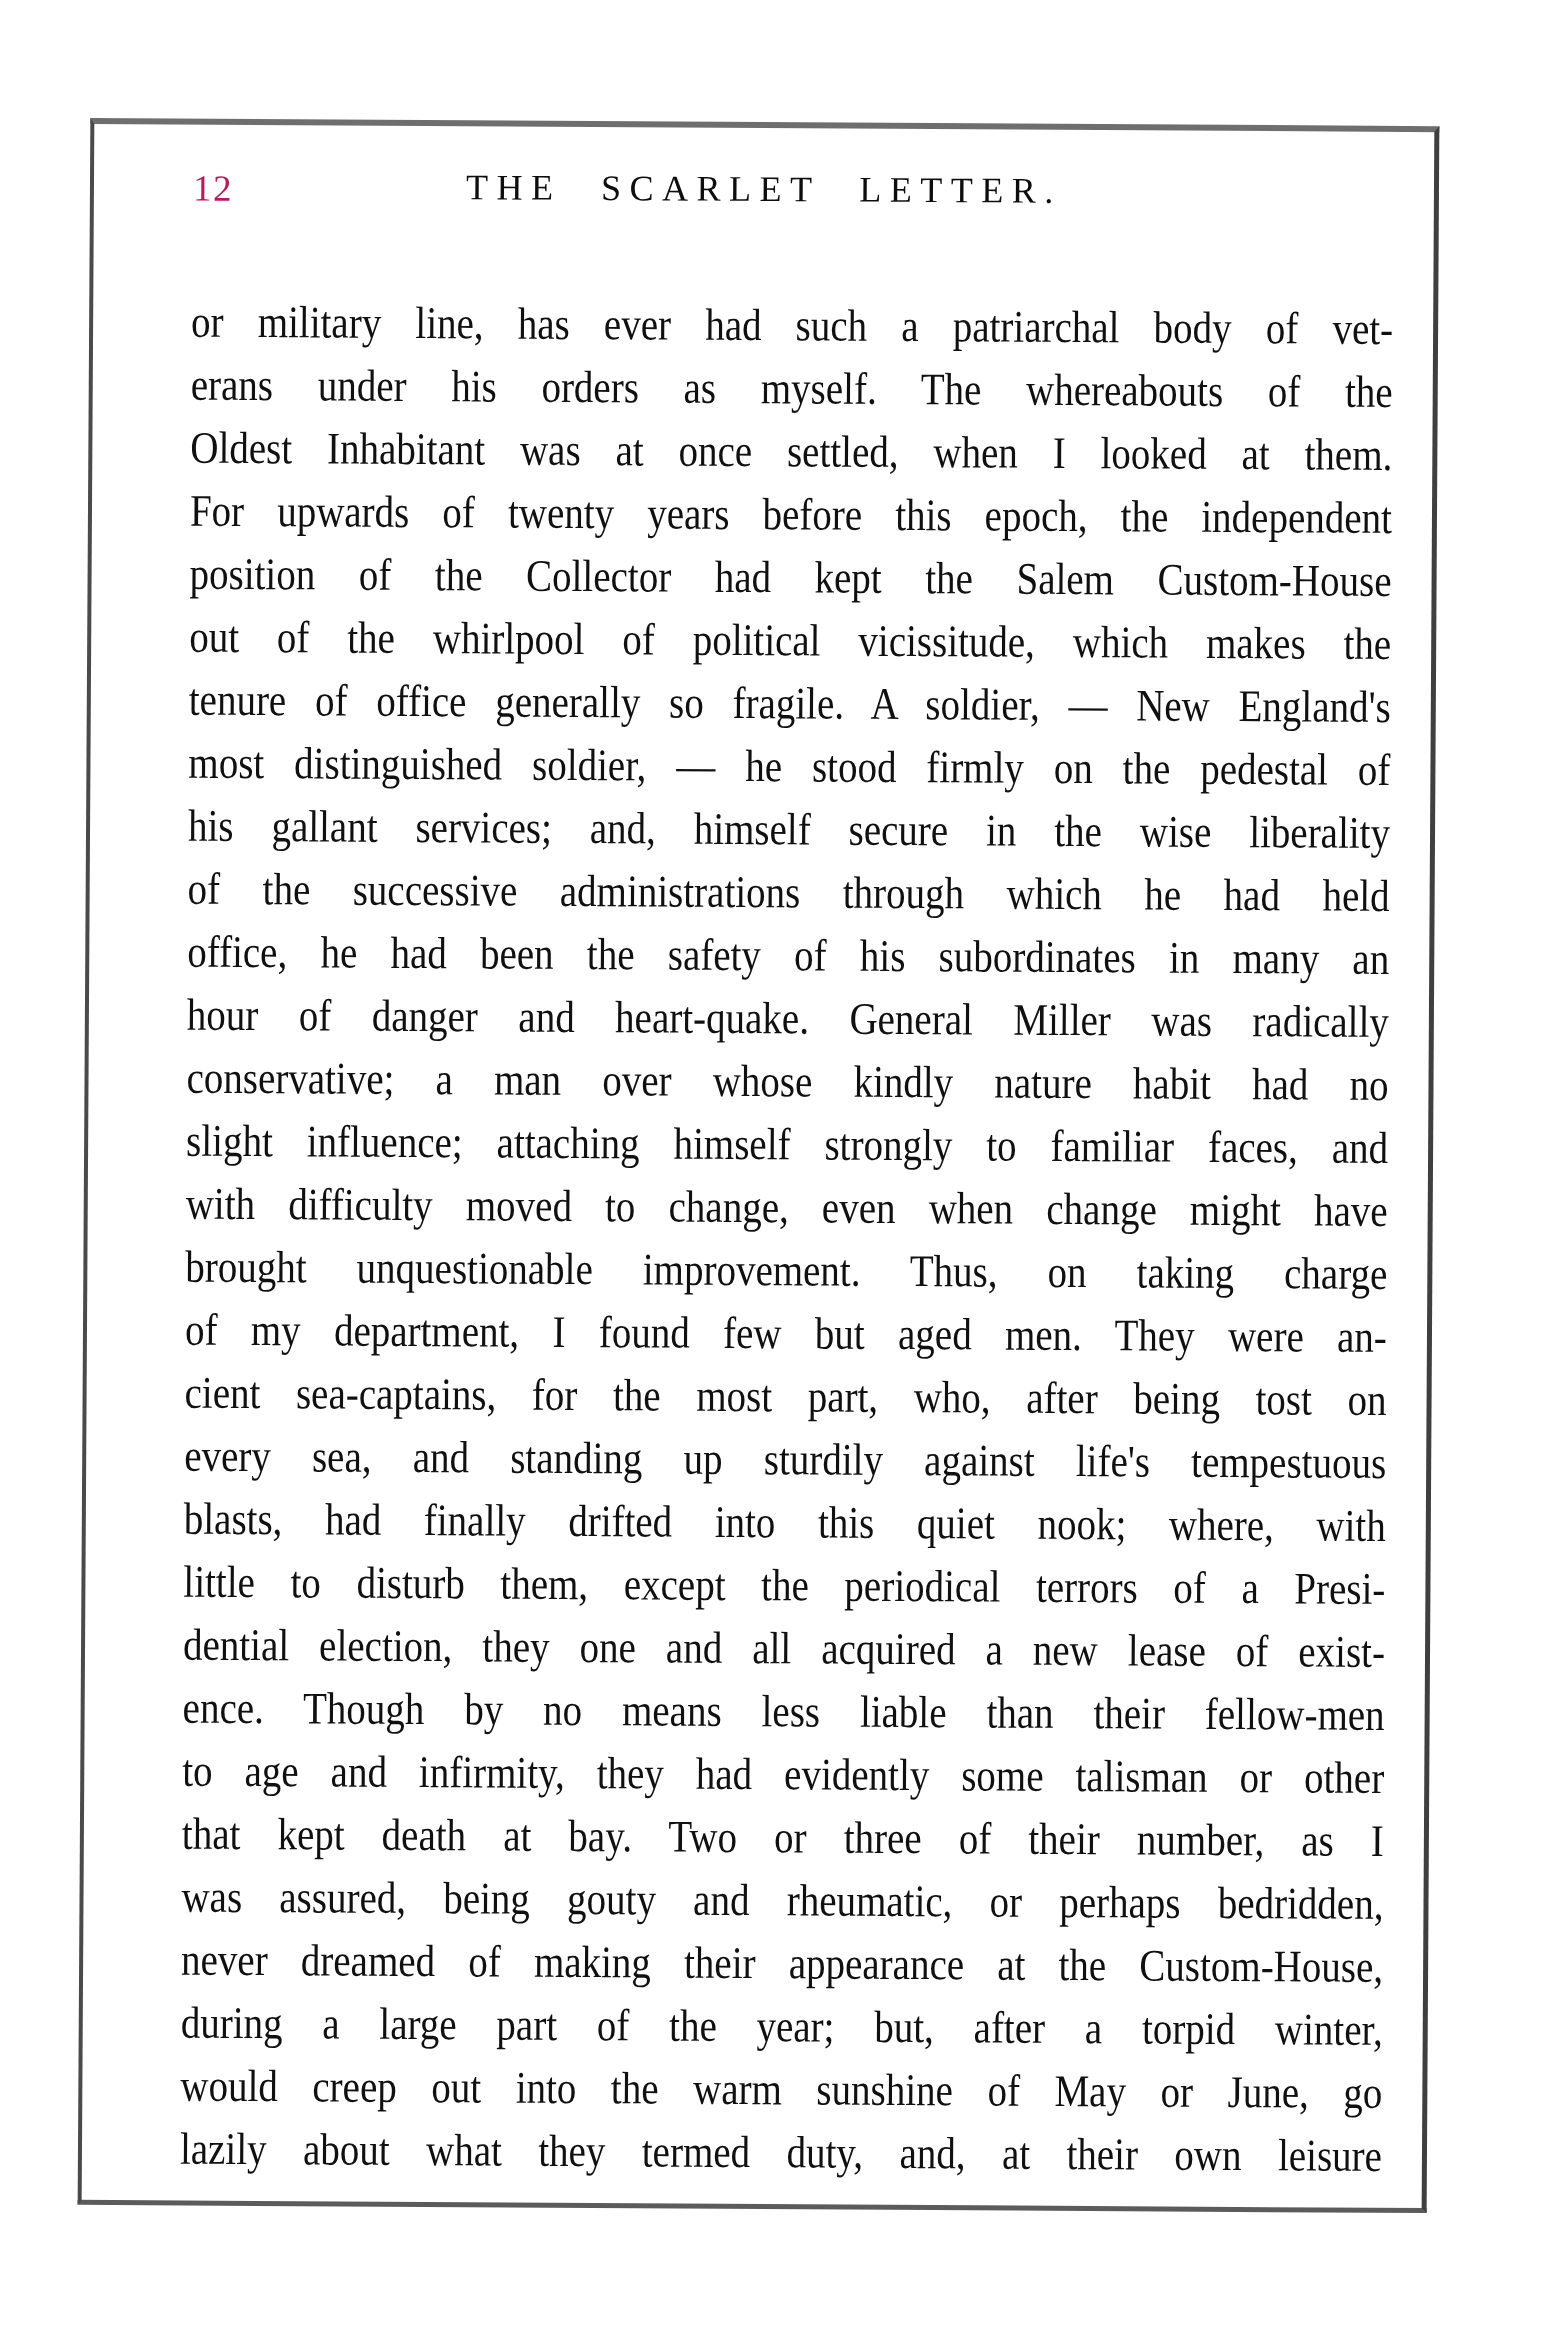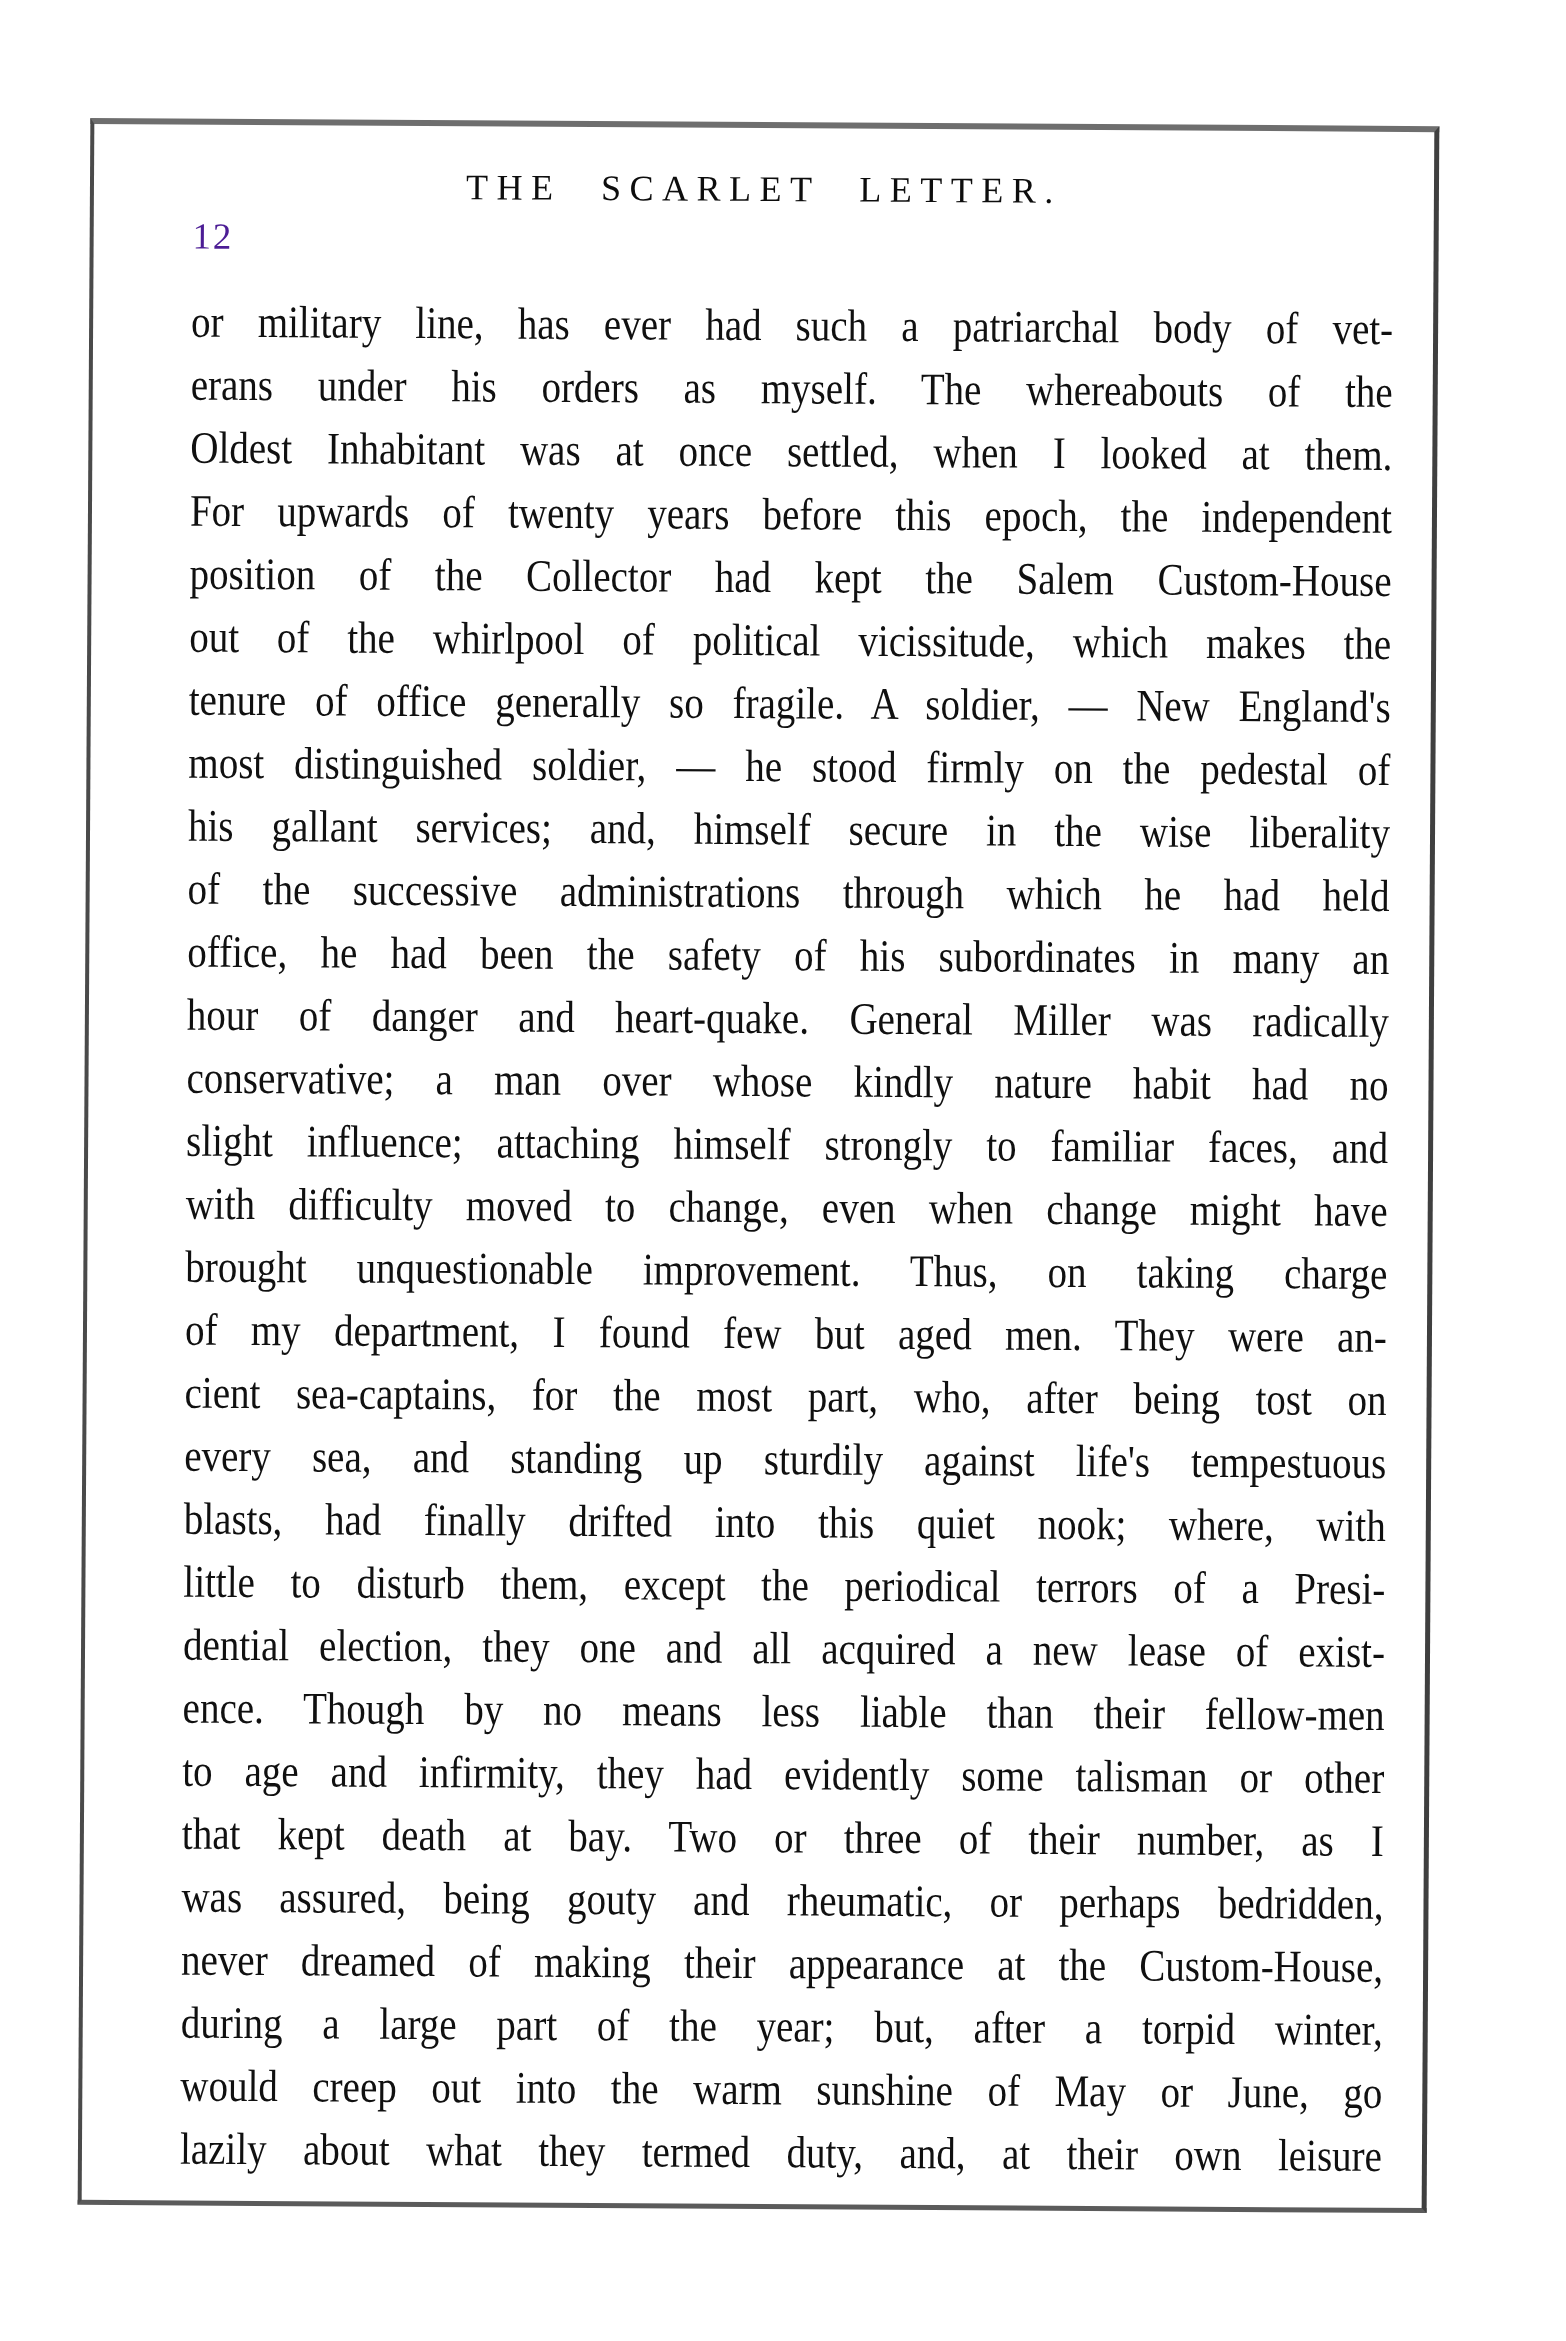--- a/index.html
+++ b/index.html
@@ -39,22 +39,21 @@
     position: relative;
     margin-top: 40px;
     height: 51px;
   }
   .page-number {
     position: absolute;
     left: 99px;
     top: 1.6px;
     font-size: 37px;
     letter-spacing: 1.6px;
-    color: #4c1d95;
-    margin-top: 48px;
+    color: #be185d;
   }
   .running-title {
     display: block;
     text-align: center;
     font-size: 36px;
     letter-spacing: 8.5px;
     word-spacing: 22px;
     color: #0d0d0d;
   }
   .text-block {

